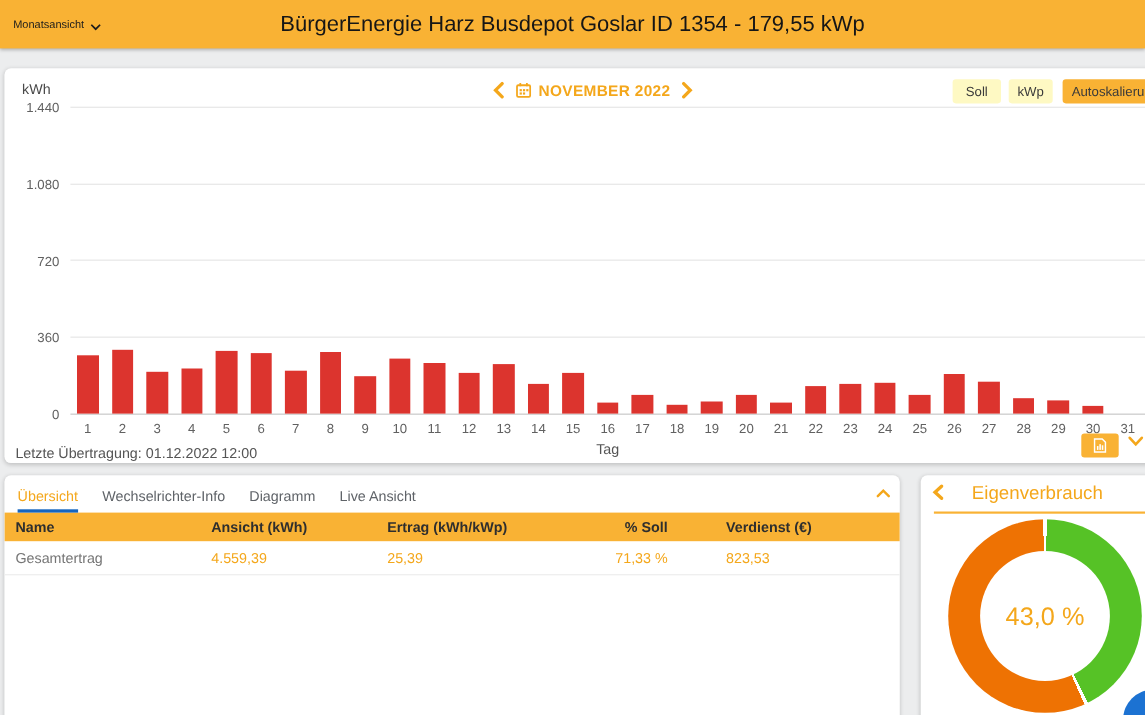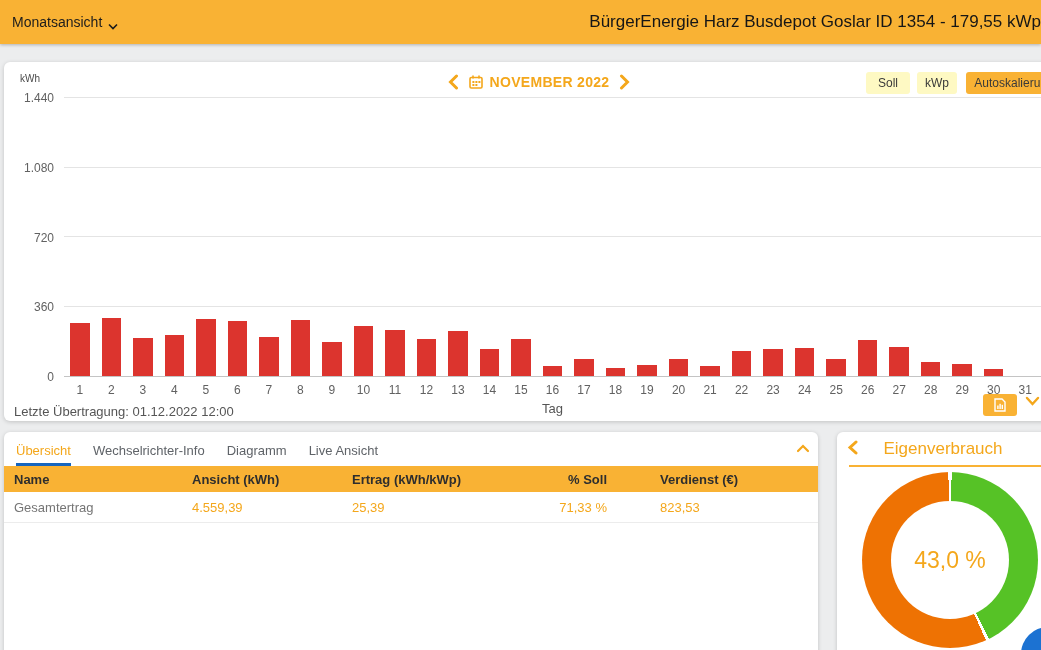--- a/index.html
+++ b/index.html
@@ -11,31 +11,31 @@
     font-family: "Liberation Sans", sans-serif;
     color: #333;
   }
   
   .topbar {
     position:absolute; left:0; top:0; width:1041px; height:44px;
     background:#F9B234; display:flex; align-items:center;
     box-shadow:0 1px 3px rgba(0,0,0,.25); z-index:10;
   }
   .view-selector { display:flex; align-items:flex-end; gap:6px; margin-left:12px;
-    font-size:14px; color:#1c1c1c; cursor:pointer; z-index:2;}
-  .topbar-title { position:absolute; left:0; width:100%; text-align:right;
-    font-size:17px; color:#161616; }
+    font-size:10px; color:#1c1c1c; cursor:pointer; z-index:2;}
+  .topbar-title { position:absolute; left:0; width:100%; text-align:center;
+    font-size:20px; color:#161616; }
   
   .panel { position:absolute; background:#fff; border-radius:6px;
     box-shadow:0 1px 4px rgba(0,0,0,.18); }
   .chart-panel { left:4px; top:62px; width:1046px; height:359px; }
   .overview-panel { left:4px; top:432px; width:814px; height:230px; overflow:hidden;}
   .ev-panel { left:837px; top:432px; width:212px; height:230px; overflow:hidden;}
   
-  .unit-label { position:absolute; left:16px; top:11px; font-size:10px; color:#4a4a4a;}
+  .unit-label { position:absolute; left:16px; top:11px; font-size:13px; color:#4a4a4a;}
   .month-nav { position:absolute; top:12px; left:0; width:1037px;
     display:flex; justify-content:center; align-items:center; gap:10px;padding-left:33px;}
   .month-nav .nav-arrow { cursor:pointer; display:flex; }
   .month-label-wrap { display:flex; align-items:center; gap:7px;
     color:#F4A71B; font-size:14px; font-weight:bold; letter-spacing:.3px;}
   .scale-btn { position:absolute; top:10px; height:22px; border:none; border-radius:3px;
     font-family:inherit; font-size:12px; color:#3a3a3a; cursor:pointer;
     display:flex; align-items:center; justify-content:center;}
   .btn-pale { background:#fef9c3; }
   .btn-active { background:#F9B234; }

